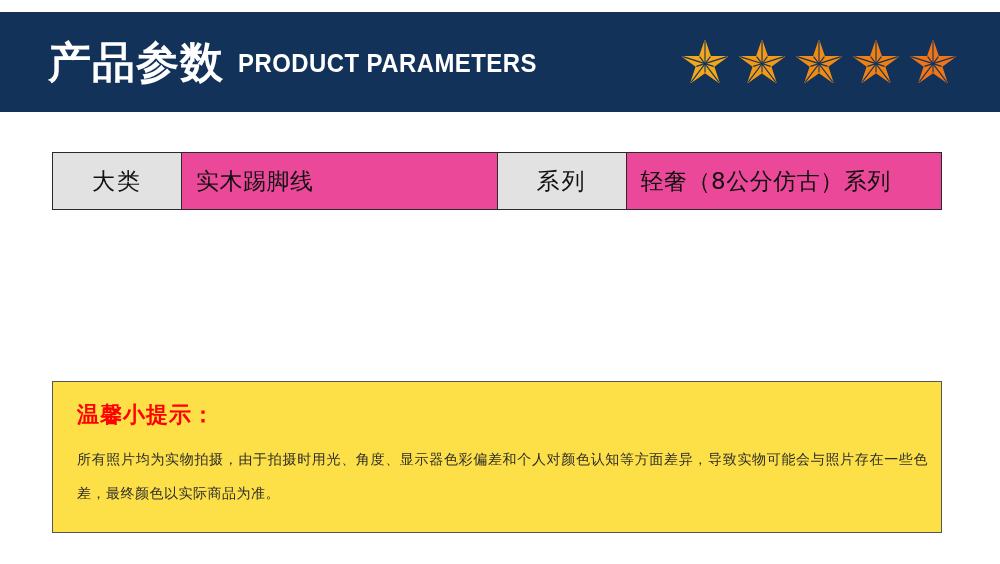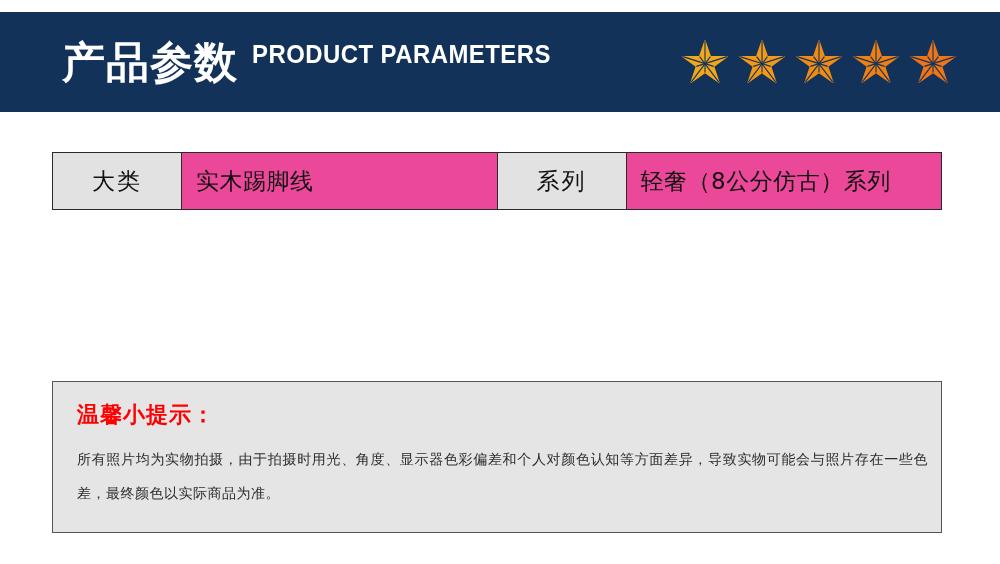--- a/index.html
+++ b/index.html
@@ -21,25 +21,25 @@
     left: 0;
     top: 12px;
     width: 1000px;
     height: 100px;
     background: #133259;
     display: flex;
     align-items: center;
   }
   .banner-titles {
     position: absolute;
-    left: 62px;
+    left: 48px;
     top: 50%;
     transform: translateY(-50%);
     display: flex;
-    align-items: flex-start;
+    align-items: center;
     white-space: nowrap;
   }
   .title-cn {
     color: #ffffff;
     font-family: "DejaVu Sans", "Liberation Sans", sans-serif;
     font-size: 43px;
     font-weight: 700;
     letter-spacing: 1px;
     line-height: 1;
   }
@@ -109,21 +109,21 @@
 
   
   .notice {
     position: absolute;
     left: 52px;
     top: 381px;
     width: 890px;
     height: 152px;
     border: 1px solid #555555;
     box-sizing: border-box;
-    background: #e5e5e5;
+    background: #fde047;
     padding: 18px 13px 0 24px;
   }
   .notice-title {
     color: #ff0000;
     font-family: "DejaVu Sans", "Liberation Sans", sans-serif;
     font-size: 22px;
     font-weight: 700;
     letter-spacing: 1px;
     margin-bottom: 12px;
   }

